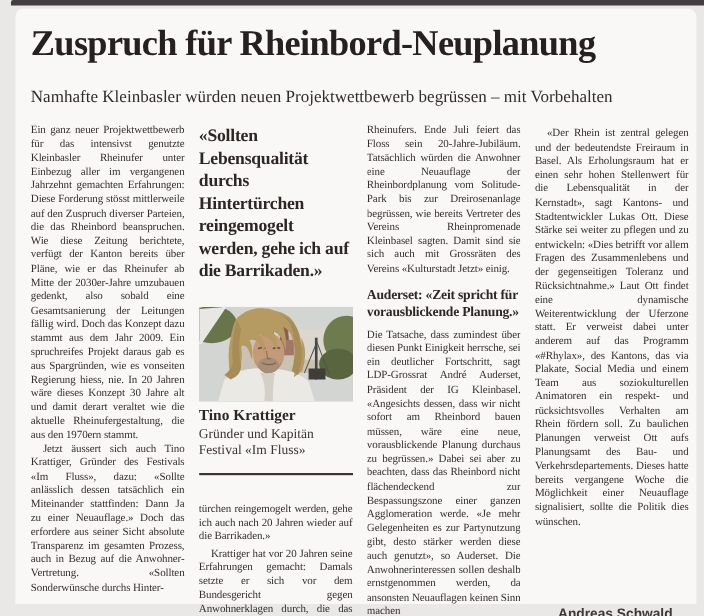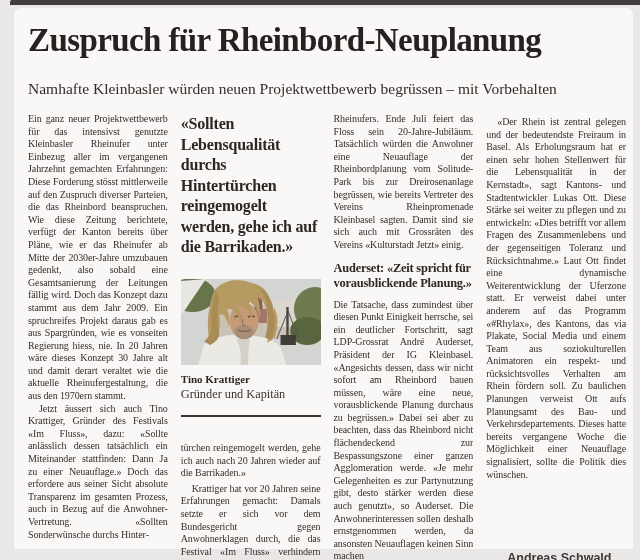--- a/index.html
+++ b/index.html
@@ -13,21 +13,21 @@
   .body{display:flex;gap:13px;margin-top:15px;height:456px;}
   .col{flex:1 1 0;min-width:0;overflow:hidden;position:relative;}
   .jt{margin:0;font-size:10px;line-height:12.6px;text-align:justify;letter-spacing:-0.1px;
       hyphens:auto;-webkit-hyphens:auto;color:#352e2d;}
   .indent{text-indent:11px;}
   .pullquote{font-size:16px;line-height:20.5px;font-weight:700;color:#2c2625;min-height:104px;
              margin:1px 0 21px 0;letter-spacing:-0.2px;hyphens:auto;}
   figure{margin:0;width:100%;height:86px;overflow:hidden;background:#cfd2cf;}
   figure svg{display:block;width:100%;height:100%;}
   figcaption{margin-top:6px;}
-  .cap-name{font-size:11px;font-weight:700;line-height:16px;color:#2c2625;}
+  .cap-name{font-size:14px;font-weight:700;line-height:16px;color:#2c2625;}
   .cap-line{font-size:12.3px;line-height:15px;color:#3a3332;}
   .divider{height:2.5px;background:#39claro;background:#393332;margin-top:13px;width:100%;}
   .col2-text{margin-top:25px;}
   .subhead{margin:9px 0 7px 0;font-size:12.4px;line-height:15.5px;font-weight:700;color:#2c2625;letter-spacing:-0.2px;}
   .byline{position:absolute;left:0;bottom:4px;font-family:"Liberation Sans","DejaVu Sans",sans-serif;
           font-weight:700;font-size:12.5px;color:#3d3837;margin-left:21px;}
   .pgap{height:3px;}
 </style>
 </head>
 <body>
@@ -86,20 +86,21 @@
 
             <path d="M36 10 Q52 -4 74 4 Q92 8 94 26 Q96 40 92 54 Q98 44 97 28 Q104 40 98 58 L90 64 Q94 46 90 34 Q88 22 80 18 Q84 30 82 40 Q80 26 70 22 Q76 32 74 42 Q70 26 58 26 Q64 34 62 44 Q58 28 48 30 Q52 38 50 48 Q46 32 40 36 Q42 48 38 58 L30 64 Q26 44 30 28 Q32 16 36 10 Z" fill="#b59a62"></path>
             <path d="M36 12 Q30 30 32 52 Q28 60 24 62 L30 66 Q40 62 40 54 Q36 36 40 20 Z" fill="#a88c55"></path>
             <path d="M74 6 Q88 10 90 28 Q92 46 88 58 L94 62 Q100 46 96 28 Q92 10 74 6 Z" fill="#a88c55"></path>
           </svg>
         </figure>
 
         <figcaption>
           <div class="cap-name">Tino Krattiger</div>
           <div class="cap-line">Gründer und Kapitän</div>
+          <div class="cap-line">Festival «Im Fluss»</div>
         </figcaption>
 
         <div class="divider"></div>
 
         <p class="jt col2-text">türchen reingemogelt werden, gehe ich auch nach 20 Jahren wieder auf die Barrikaden.»</p>
         <div class="pgap"></div>
         <p class="jt indent">Krattiger hat vor 20 Jahren seine Erfahrungen gemacht: Damals setzte er sich vor dem Bundesgericht gegen Anwohnerklagen durch, die das Festival «Im Fluss» verhindern wollten. Er bekam Recht. Das Urteil gilt als wegweisend für diese Art von Event-Nutzung des Kleinbasler</p>
       </div>
 
       <div class="col">

